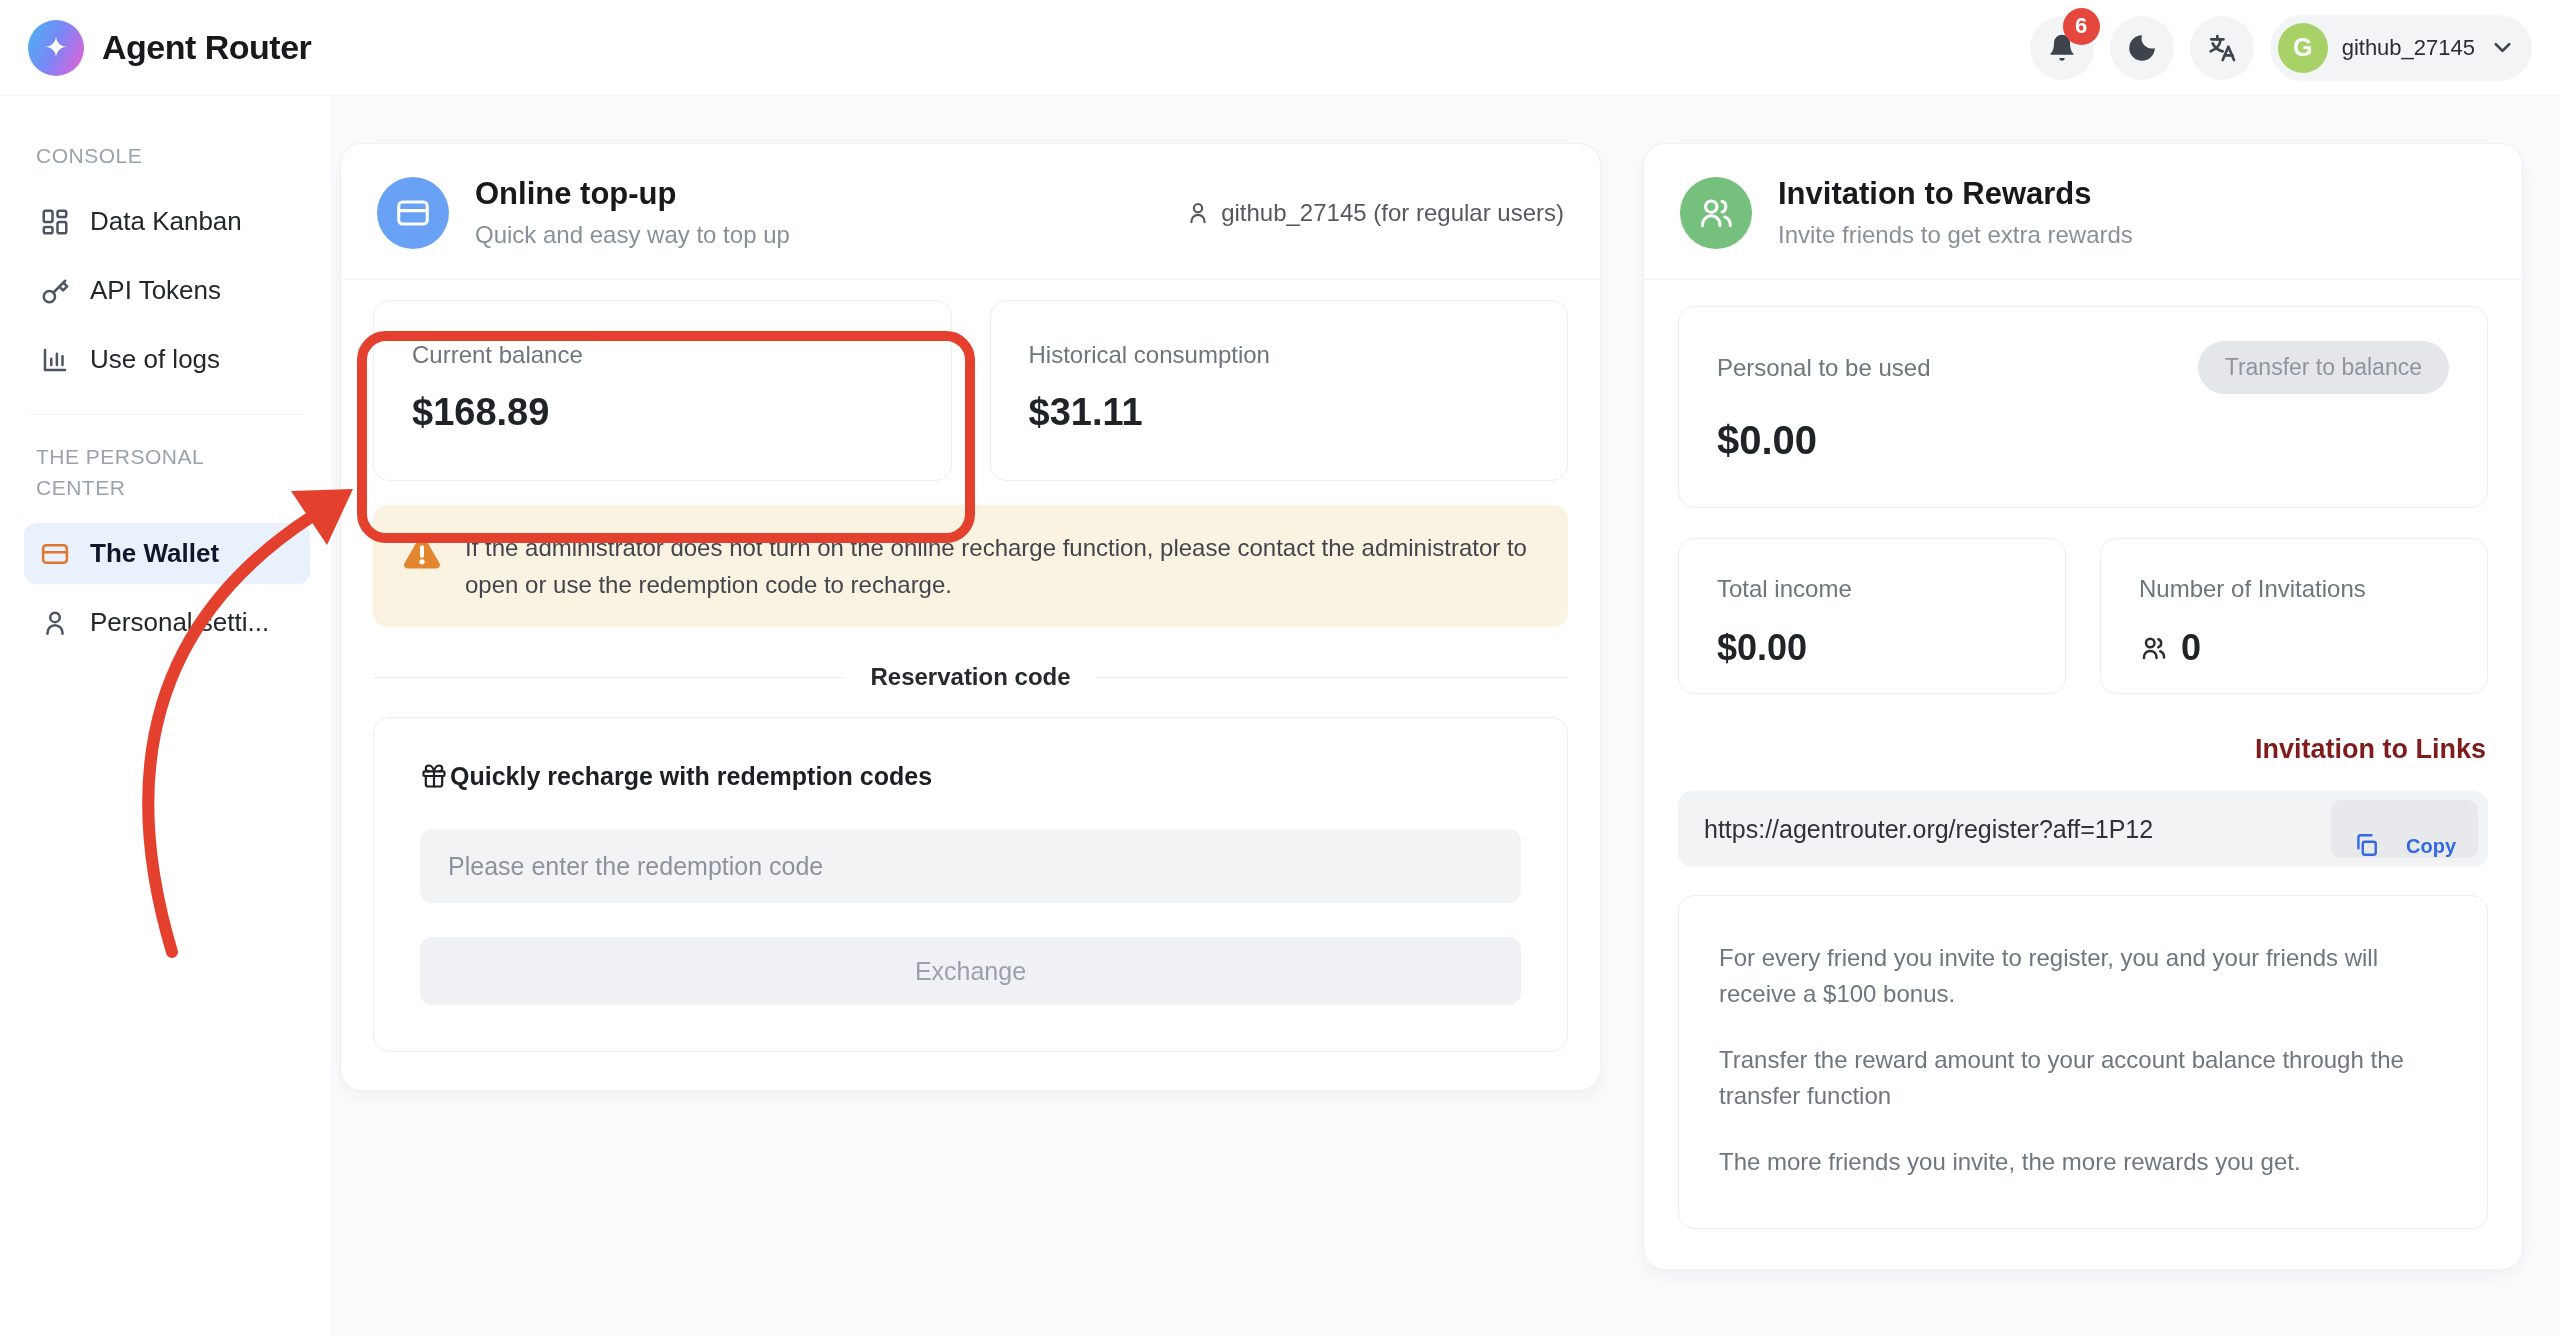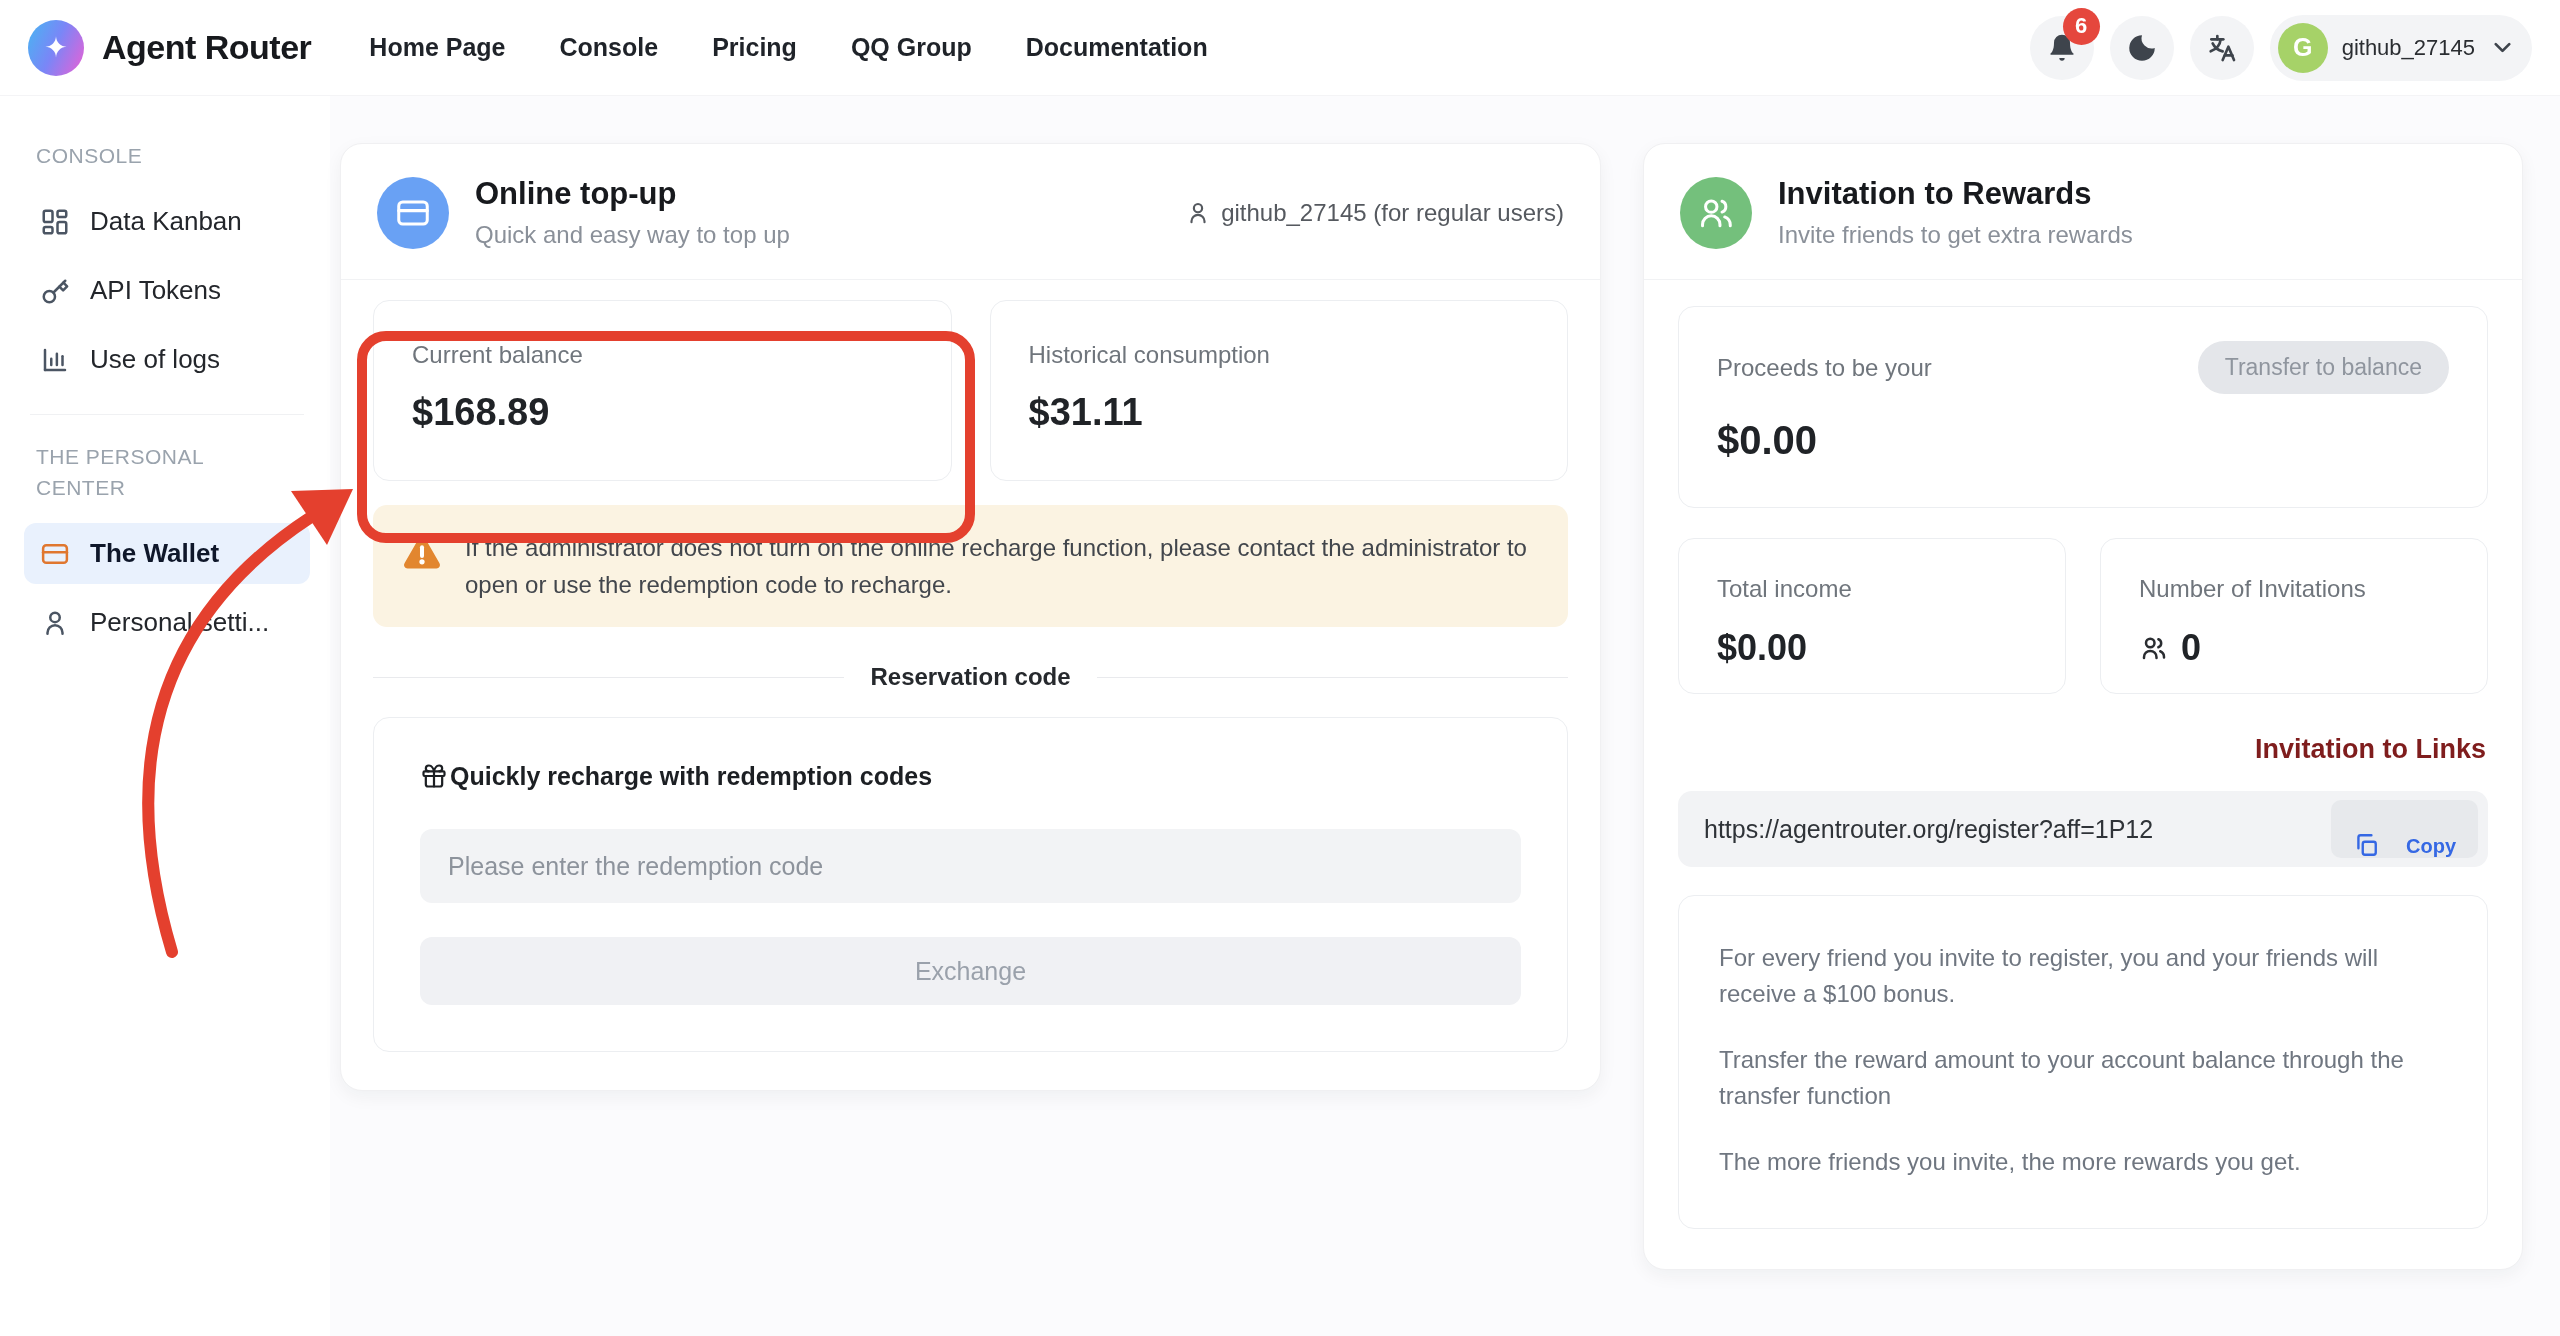--- a/index.html
+++ b/index.html
@@ -109,27 +109,20 @@
   .annotation { position:absolute; left:0; top:0; width:2560px; height:1336px;
                 pointer-events:none; z-index:30; }
 </style>
 </head>
 <body>
 
 <header class="topbar">
   <div class="logo">✦</div>
   <div class="brand">Agent Router</div>
 
-  <nav class="nav">
-    <div class="nav-item">Home Page</div>
-    <div class="nav-item">Console</div>
-    <div class="nav-item">Pricing</div>
-    <div class="nav-item">QQ Group</div>
-    <div class="nav-item">Documentation</div>
-  </nav>
 
   <div class="top-actions">
     <button class="icon-btn">
       <span>
         <svg width="32" height="32" viewBox="0 0 24 24" fill="#3e444c">
             <path d="M6 8a6 6 0 0 1 12 0c0 5.5 1.7 7.3 2.6 8.2.3.3.1.8-.3.8H3.7c-.4 0-.6-.5-.3-.8C4.3 15.3 6 13.5 6 8Z"></path>
             <path d="M10 19.5a2 2 0 0 0 4 0Z"></path>
           </svg>
       </span>
       <span class="badge">6</span>
@@ -313,21 +306,21 @@
         </div>
         <div class="head-text">
           <div class="card-title">Invitation to Rewards</div>
           <div class="card-sub">Invite friends to get extra rewards</div>
         </div>
       </div>
 
       <div class="invite-body">
         <div class="proceeds ibox">
           <div class="proceeds-top">
-            <div class="proceeds-label">Proceeds to be your</div>
+            <div class="proceeds-label">Personal to be used</div>
             <button class="pill-btn">Transfer to balance</button>
           </div>
           <div class="proceeds-value">$0.00</div>
         </div>
 
         <div class="two-row">
           <div class="half ibox">
             <div class="stat-label">Total income</div>
             <div class="half-value">$0.00</div>
           </div>

